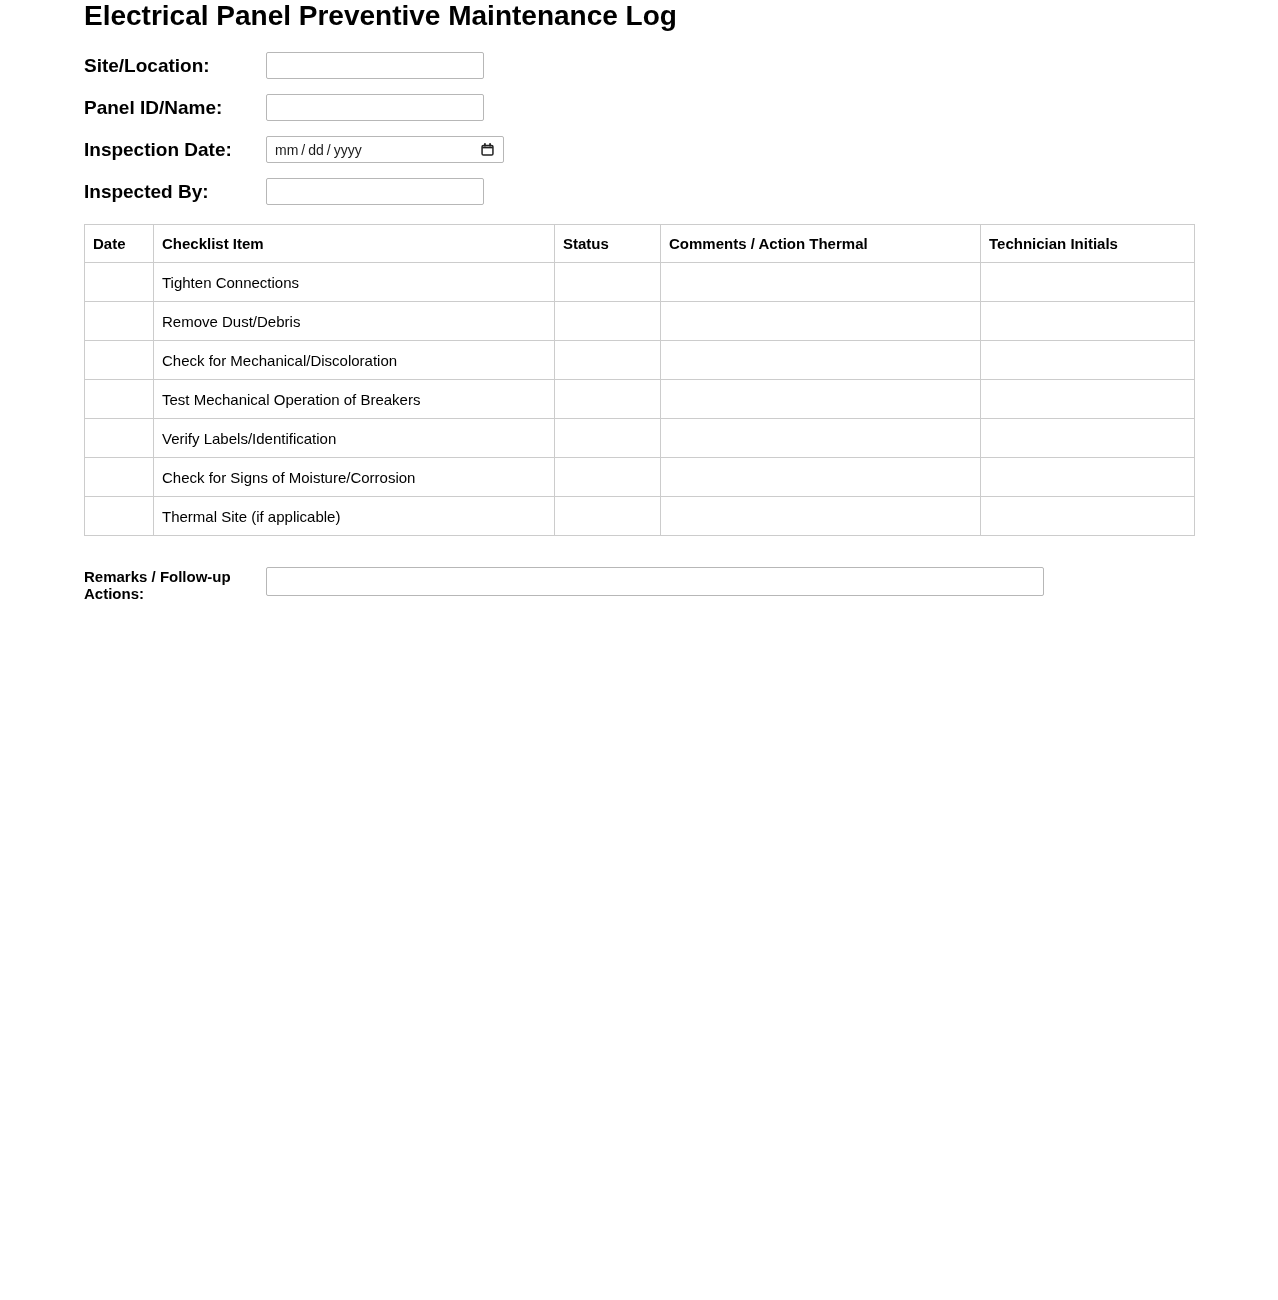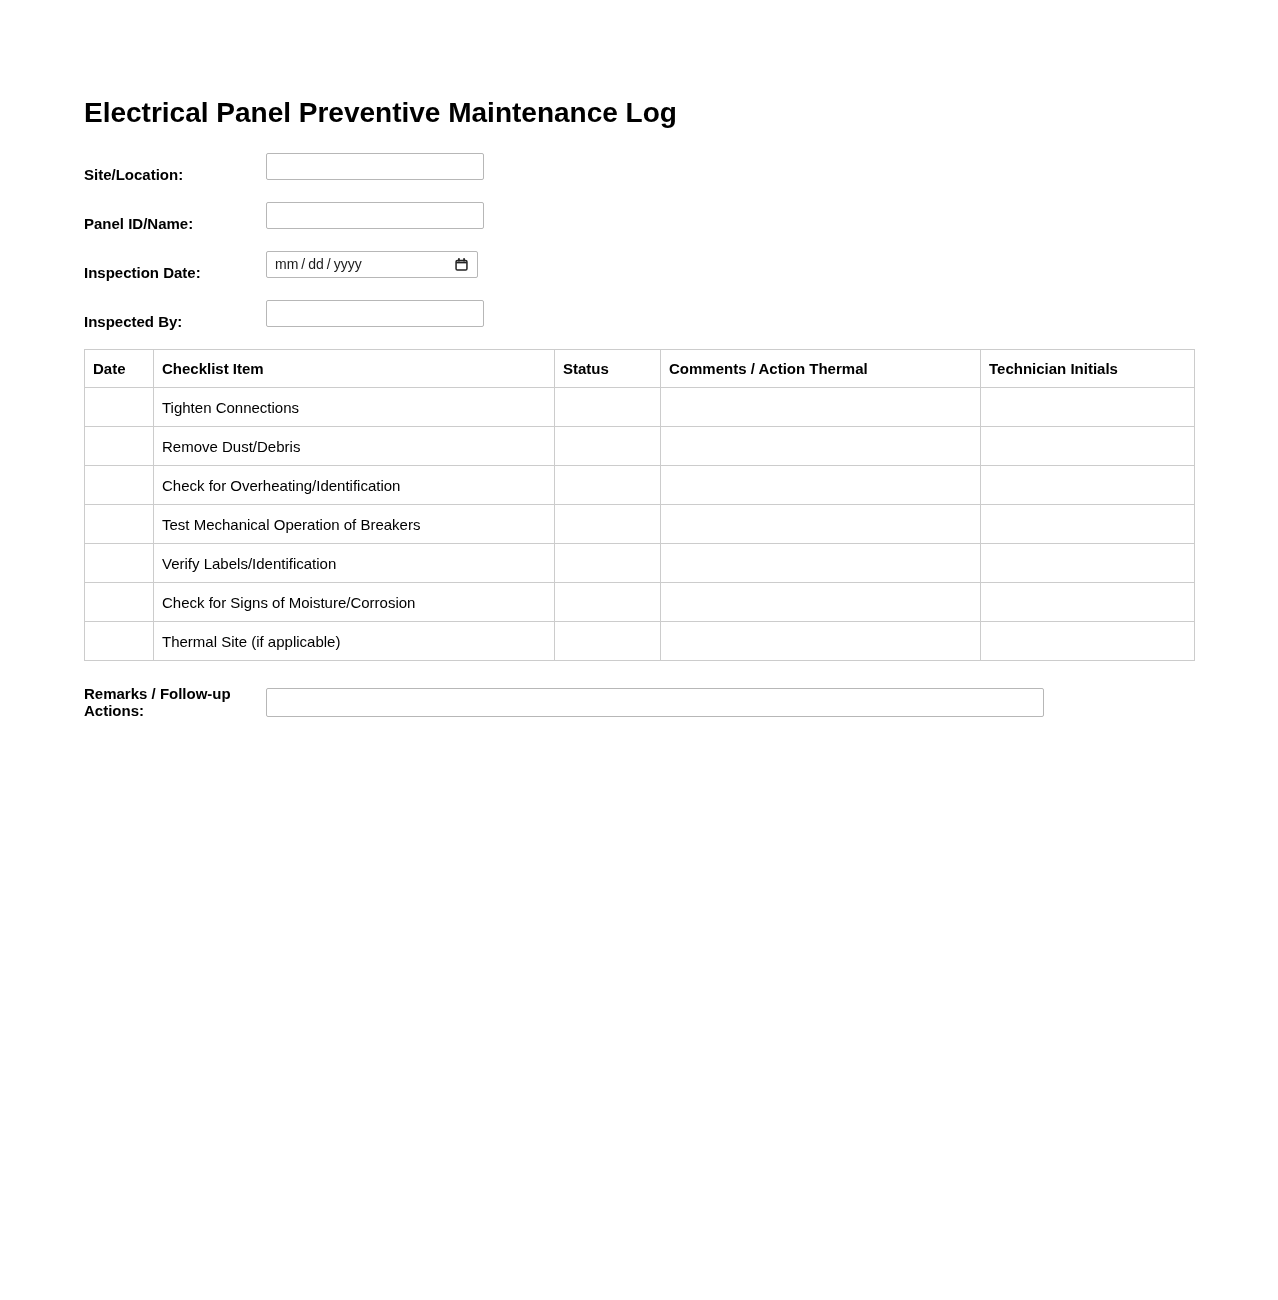--- a/index.html
+++ b/index.html
@@ -7,58 +7,56 @@
     padding: 0;
     background: #ffffff;
     font-family: "Liberation Sans", sans-serif;
     color: #000000;
   }
   body { min-height: 1300px; width: 1278px; }
 
   .page {
     width: 1110px;
     margin-left: 84px;
-    padding-top: 97px;
   }
 
   h1.page-title {
     font-size: 28px;
     line-height: 1.15;
     font-weight: bold;
     margin: 0 0 20px 0;
   }
 
   .form-row {
     display: flex;
     align-items: center;
     margin-bottom: 15px;
   }
   .form-label {
     flex: 0 0 182px;
     width: 182px;
-    font-size: 15px;
+    font-size: 19px;
     font-weight: bold;
     line-height: 17px;
-    margin-top: 17px;
   }
   .text-input {
     width: 218px;
     height: 27px;
     box-sizing: border-box;
     border: 1px solid #b7b7b7;
     border-radius: 2px;
     background: #ffffff;
     font-family: inherit;
     font-size: 15px;
     padding: 0 6px;
     outline: none;
   }
 
   .date-field {
-    width: 212px;
+    width: 238px;
     height: 27px;
     box-sizing: border-box;
     border: 1px solid #b7b7b7;
     border-radius: 2px;
     background: #ffffff;
     display: flex;
     align-items: center;
     padding: 0 8px;
     font-size: 14px;
     color: #1c1c1c;
@@ -107,20 +105,21 @@
     display: flex;
     align-items: center;
     margin-top: 24px;
   }
   .remarks-label {
     flex: 0 0 182px;
     width: 182px;
     font-size: 15px;
     font-weight: bold;
     line-height: 17px;
+    margin-top: 8px;
   }
   .remarks-input {
     width: 778px;
     height: 29px;
     box-sizing: border-box;
     border: 1px solid #b7b7b7;
     border-radius: 2px;
     background: #ffffff;
     font-family: inherit;
     font-size: 15px;
@@ -200,21 +199,21 @@
       </tr>
       <tr>
         <td></td>
         <td>Remove Dust/Debris</td>
         <td></td>
         <td></td>
         <td></td>
       </tr>
       <tr>
         <td></td>
-        <td>Check for Overheating/Identification</td>
+        <td>Check for Mechanical/Discoloration</td>
         <td></td>
         <td></td>
         <td></td>
       </tr>
       <tr>
         <td></td>
         <td>Test Mechanical Operation of Breakers</td>
         <td></td>
         <td></td>
         <td></td>

